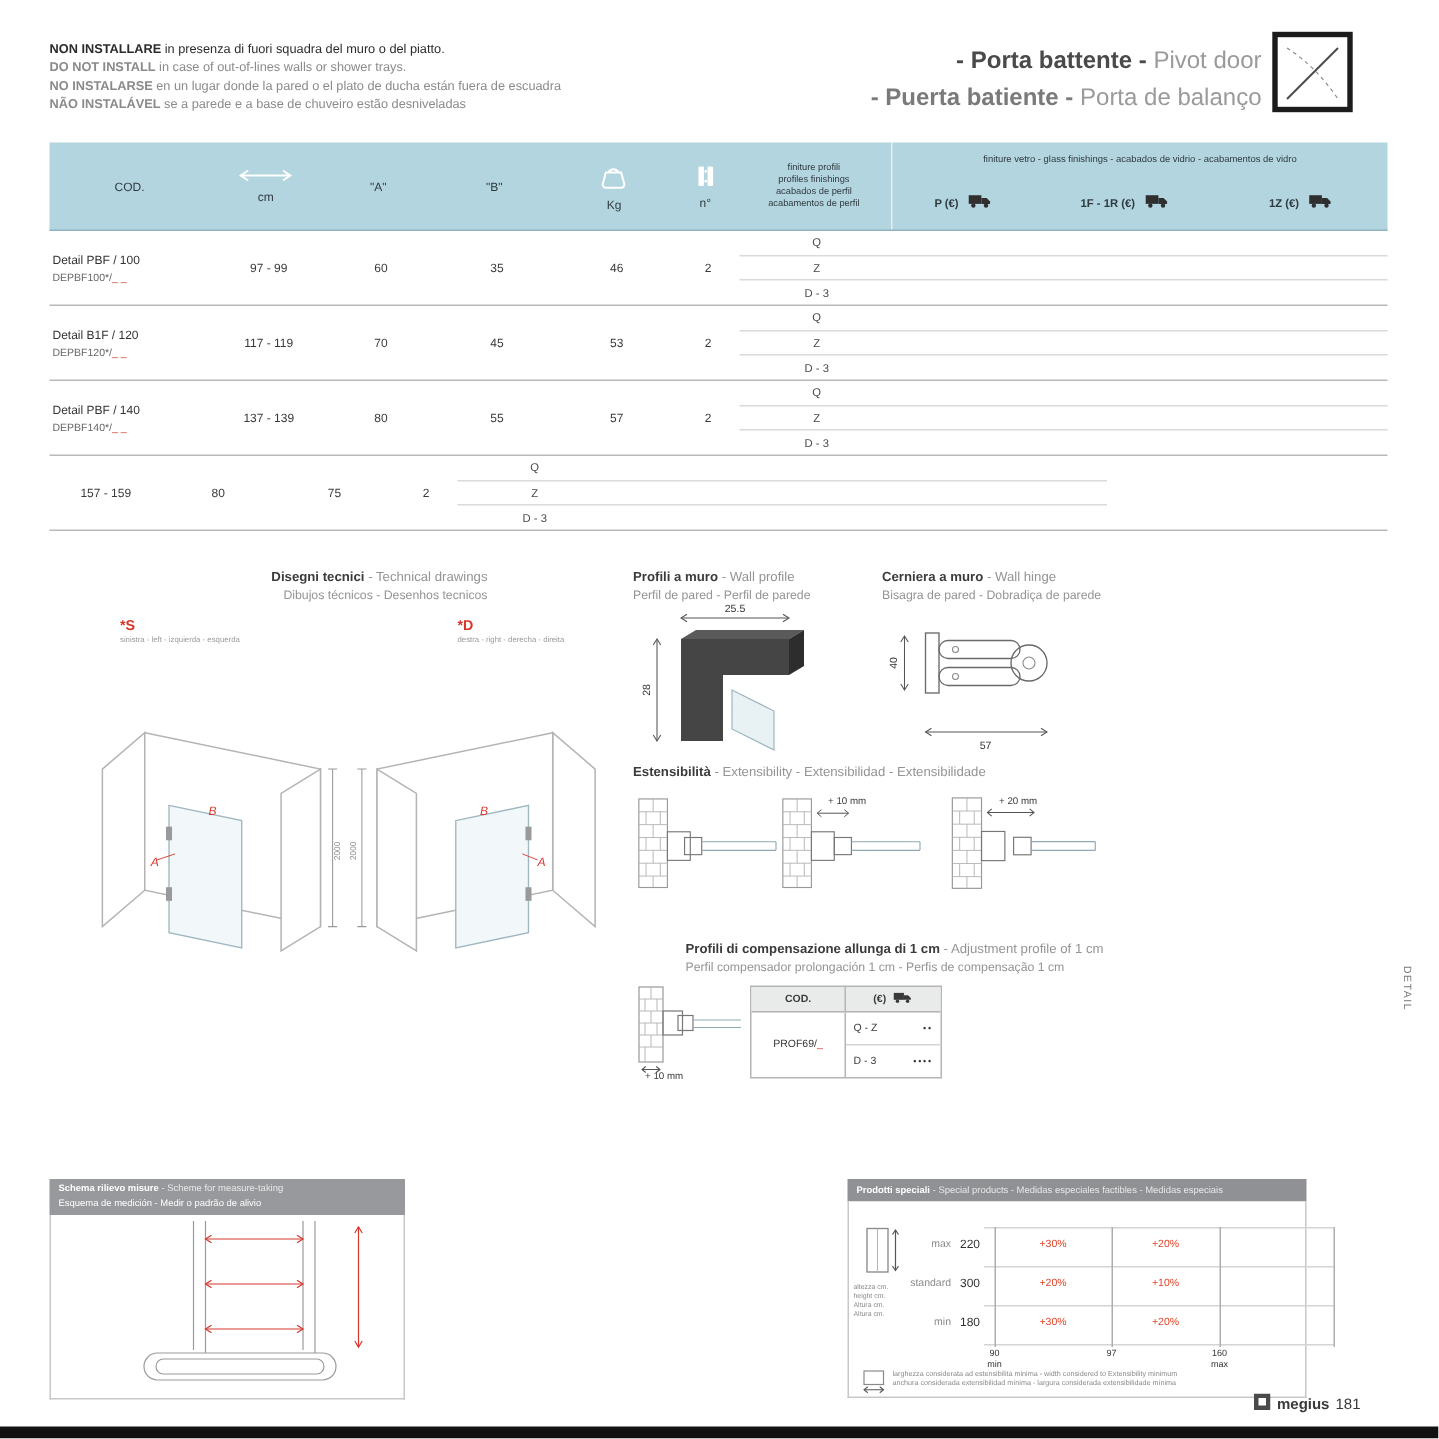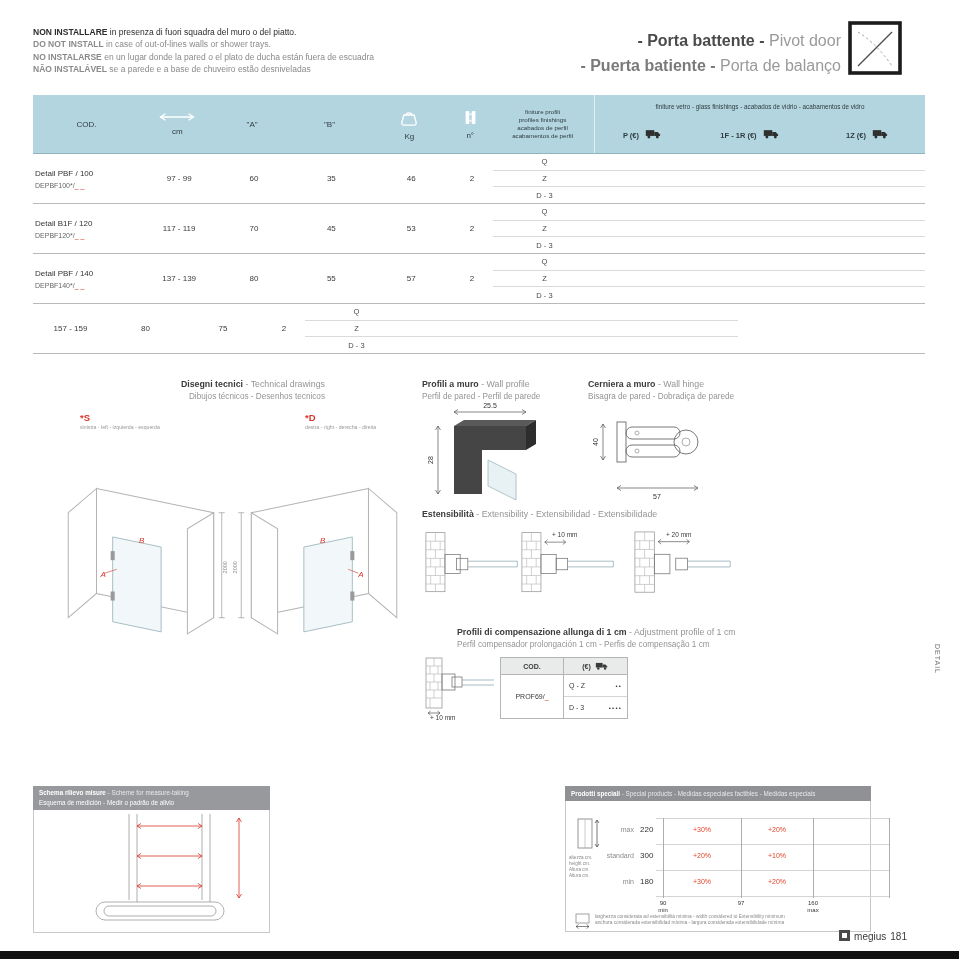--- a/index.html
+++ b/index.html
@@ -87,21 +87,21 @@
   .sp-rowvalue { position:absolute; left:74px; width:24px; font-size:8px; color:#333; }
   .sp-pct { position:absolute; width:40px; text-align:center; font-size:7px; color:#e0452a; }
   .sp-vline { position:absolute; top:17px; height:80px; width:1px; background:#adadad; }
   .sp-hline { position:absolute; left:90px; width:233px; height:1px; background:#d4d4d4; }
   .sp-xlabel { position:absolute; top:99px; width:28px; text-align:center; font-size:6px; line-height:1.15; color:#333; }
   .sp-axis { position:absolute; left:3px; top:54px; width:40px; font-size:4.6px; line-height:1.3; color:#8a8a8a; }
   .sp-note { position:absolute; left:29px; top:113px; font-size:4.8px; line-height:1.35; color:#8a8a8a; }
 
   .detail-side { left:934px; top:644px; writing-mode:vertical-rl; font-size:7px; letter-spacing:1px; color:#777; }
   .footer { right:52px; bottom:16px; display:flex; align-items:center; gap:4px; font-size:10px; }
-  .brand { font-weight:normal; color:#3a3a3a; }
+  .brand { font-weight:bold; color:#3a3a3a; }
   .pageno { color:#3a3a3a; }
   .bottom-bar { left:0; bottom:0; width:100%; height:8px; background:#121212; }
 
   svg text { font-family:"Liberation Sans","DejaVu Sans",sans-serif; }
 </style>
 </head>
 <body>
 
 <div class="abs warnings">
   <div class="warn-line-0"><span class="lead">NON INSTALLARE</span><span> in presenza di fuori squadra del muro o del piatto.</span></div>

